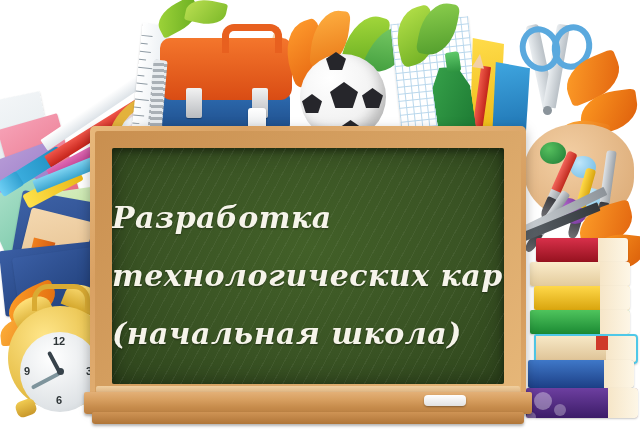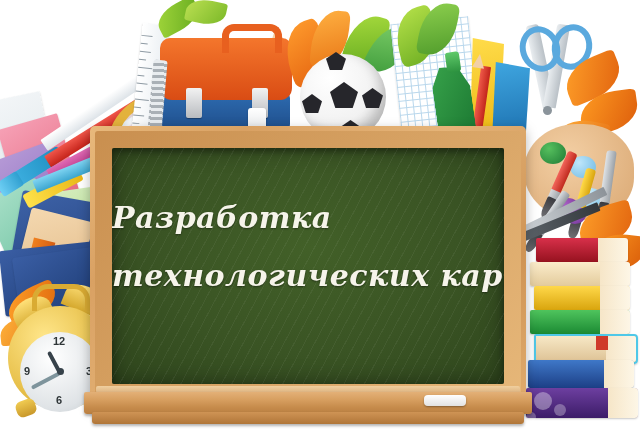--- a/index.html
+++ b/index.html
@@ -302,20 +302,21 @@
 
     <div class="abs" style="left:248px;top:108px;width:18px;height:30px;border-radius:3px;background:linear-gradient(180deg,#ffffff,#dcdfe2);box-shadow:0 1px 2px rgba(0,0,0,.25);"></div>
   </div>
 
   <div class="board-wrap" style="left:90px;top:126px;width:436px;height:282px;">
     <div class="frame"></div>
     <div class="frame-bevel"></div>
     <div class="board" style="left:22px;top:22px;right:22px;bottom:24px;">
       <div class="board-text line1" style="top:52px;">Разработка</div>
       <div class="board-text line2" style="top:110px;">технологических карт</div>
+      <div class="board-text line3" style="top:168px;">(начальная школа)</div>
     </div>
   </div>
 
   <div class="ledge-lip" style="left:96px;top:386px;width:424px;height:7px;"></div>
   <div class="ledge" style="left:84px;top:392px;width:448px;height:22px;"></div>
   <div class="ledge" style="left:92px;top:412px;width:432px;height:12px;
               background:linear-gradient(180deg,#cf9455,#b07638);"></div>
   <div class="chalk" style="left:424px;top:395px;width:42px;height:11px;"></div>
 
 

